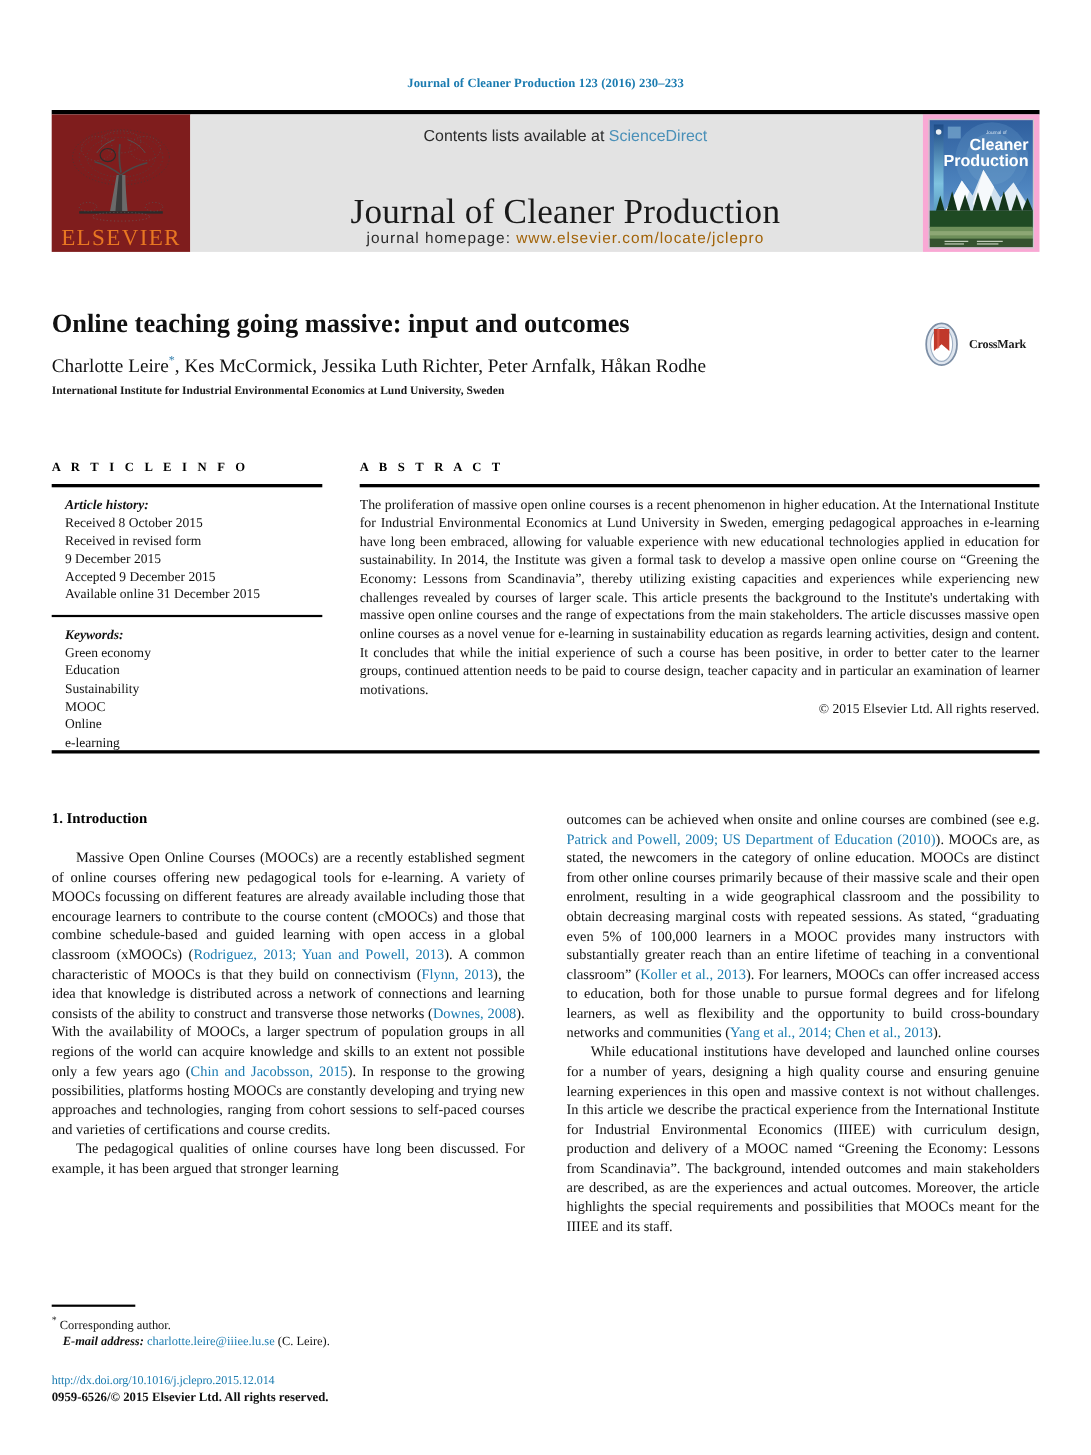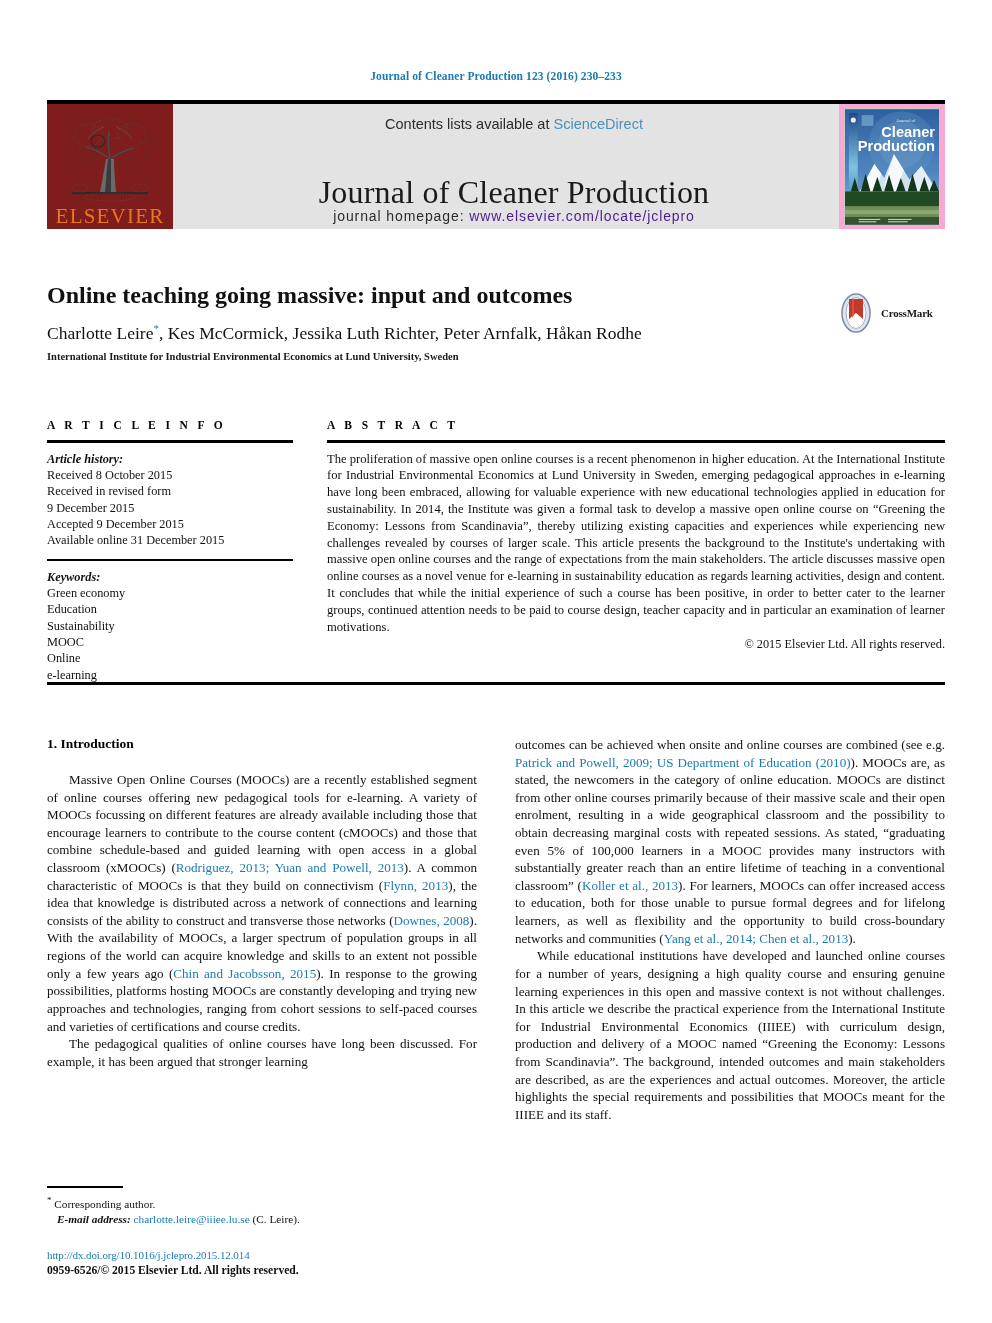--- a/index.html
+++ b/index.html
@@ -95,21 +95,21 @@
     line-height: 1;
     letter-spacing: 0.2px;
     margin-top: 44px;
   }
   .homepage-line {
     font-family: "Liberation Sans", sans-serif;
     font-size: 14px;
     color: #2b2b2b;
     letter-spacing: 0.9px;
   }
-  .homepage-line .hp-link { color: #4c1d95; }
+  .homepage-line .hp-link { color: #a16207; }
   .cover {
     flex: 0 0 106px;
     width: 106px;
     background: #f9a8d4;
     display: flex;
     align-items: center;
     justify-content: center;
   }
   .cover-img {
     width: 96px;
@@ -191,21 +191,21 @@
   .hr-thick { height: 2.5px; background: #000; margin: 0 0 8px 0; }
   .hr-thin  { height: 2.2px; background: #000; margin: 10px 0 8px 0; }
 
   .info-text {
     font-family: "Liberation Serif", serif;
     font-size: 12.3px;
     line-height: 1.33;
     color: #111;
   }
   .info-text .it { font-style: italic; font-weight: bold; }
-  .info-text div { white-space: nowrap; }
+  .info-text div { white-space: nowrap; margin-left: 12px; }
 
   .abstract-text {
     font-family: "Liberation Serif", serif;
     font-size: 12.6px;
     line-height: 1.335;
     color: #111;
     text-align: justify;
     margin: 0;
     hyphens: auto;
   }

